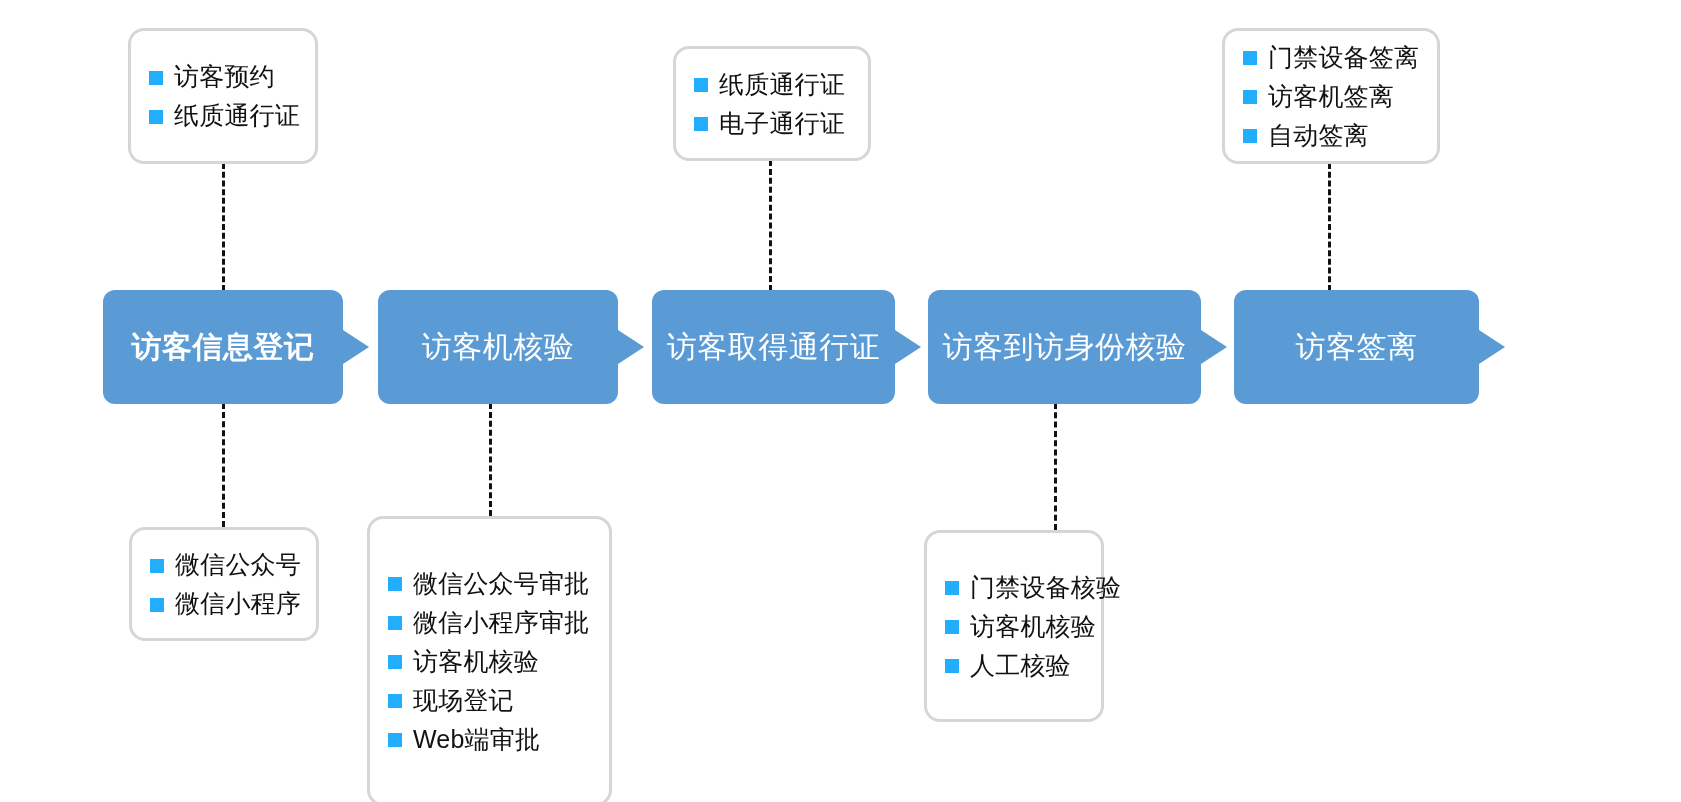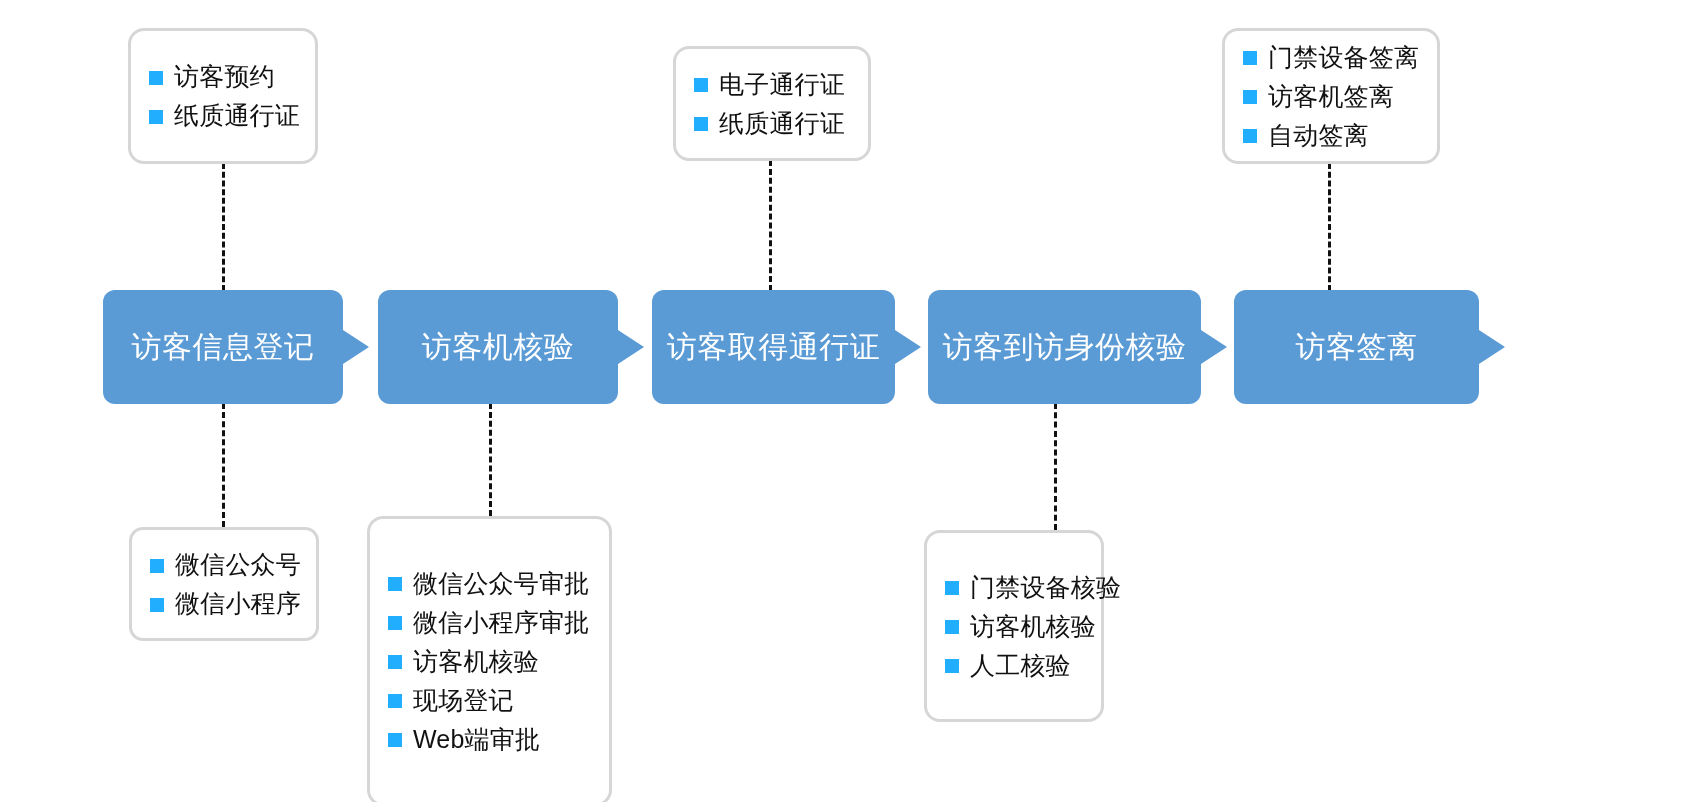--- a/index.html
+++ b/index.html
@@ -131,47 +131,47 @@
         <span class="bullet"></span>
         <span class="callout-text">纸质通行证</span>
       </li>
     </ul>
   </div>
 
   <div class="callout" style="left:673px; top:46px; width:198px; height:115px;">
     <ul class="callout-list">
       <li class="callout-item">
         <span class="bullet"></span>
+        <span class="callout-text">纸质通行证</span>
+      </li>
+      <li class="callout-item">
+        <span class="bullet"></span>
         <span class="callout-text">电子通行证</span>
       </li>
-      <li class="callout-item">
-        <span class="bullet"></span>
-        <span class="callout-text">纸质通行证</span>
-      </li>
     </ul>
   </div>
 
   <div class="callout" style="left:1222px; top:28px; width:218px; height:136px;">
     <ul class="callout-list">
       <li class="callout-item">
         <span class="bullet"></span>
         <span class="callout-text">门禁设备签离</span>
       </li>
       <li class="callout-item">
         <span class="bullet"></span>
         <span class="callout-text">访客机签离</span>
       </li>
       <li class="callout-item">
         <span class="bullet"></span>
         <span class="callout-text">自动签离</span>
       </li>
     </ul>
   </div>
 
-  <div class="step" style="left:103px; top:290px; width:240px;">
+  <div class="step" style="left:103px; top:290px; width:240px;font-weight:bold;">
     <div class="step-body">
       <span class="step-label">访客信息登记</span>
     </div>
     <div class="step-arrow"></div>
   </div>
 
   <div class="step" style="left:378px; top:290px; width:240px;">
     <div class="step-body">
       <span class="step-label">访客机核验</span>
     </div>
@@ -192,21 +192,21 @@
     <div class="step-arrow"></div>
   </div>
 
   <div class="step" style="left:1202px; top:290px; width:245px;margin-left:32px;">
     <div class="step-body">
       <span class="step-label">访客签离</span>
     </div>
     <div class="step-arrow"></div>
   </div>
 
-  <div class="callout" style="left:129px; top:527px; width:190px; height:114px;border-radius:14px;">
+  <div class="callout" style="left:129px; top:527px; width:190px; height:114px;">
     <ul class="callout-list">
       <li class="callout-item">
         <span class="bullet"></span>
         <span class="callout-text">微信公众号</span>
       </li>
       <li class="callout-item">
         <span class="bullet"></span>
         <span class="callout-text">微信小程序</span>
       </li>
     </ul>

